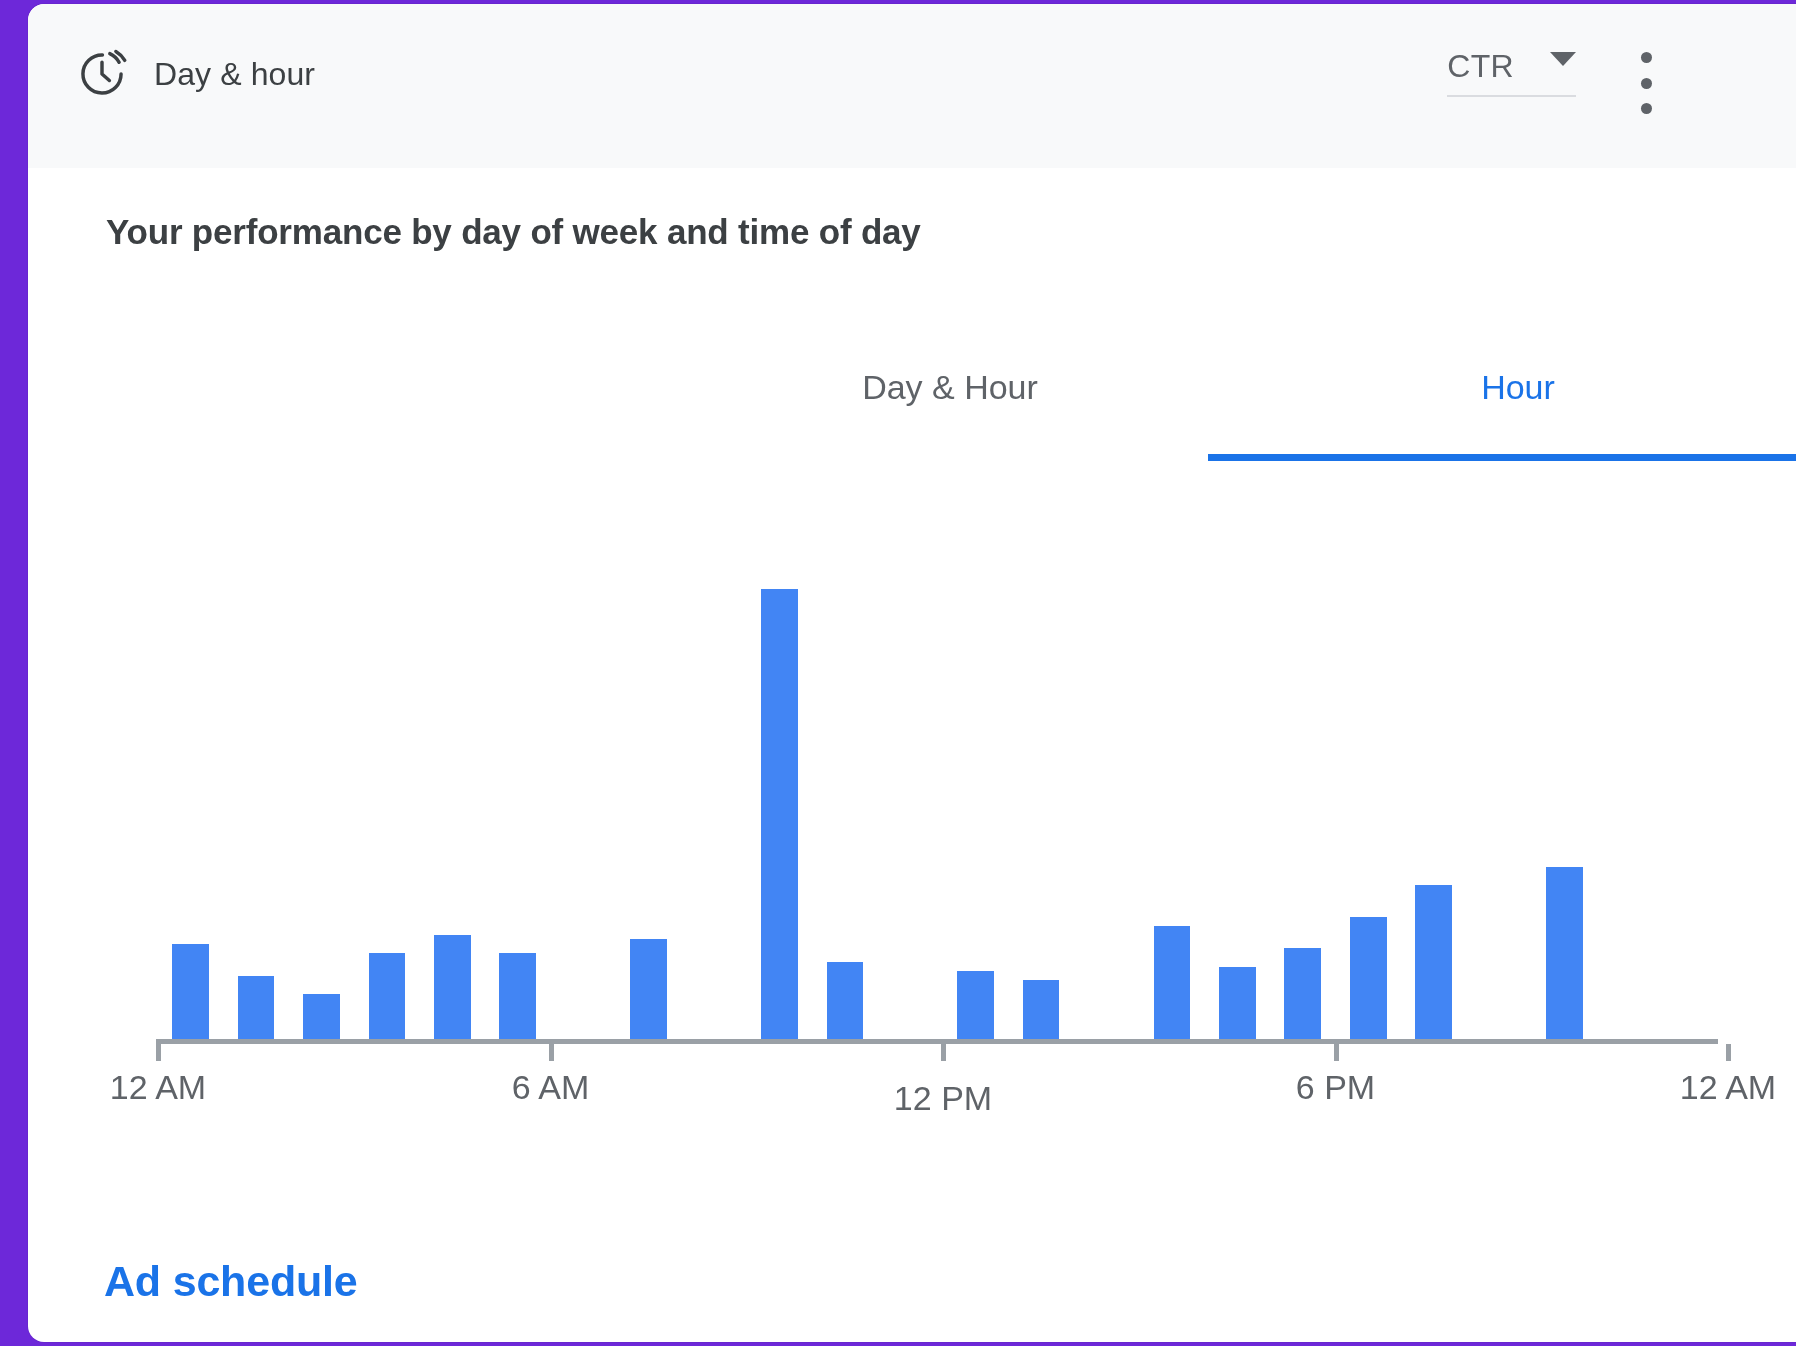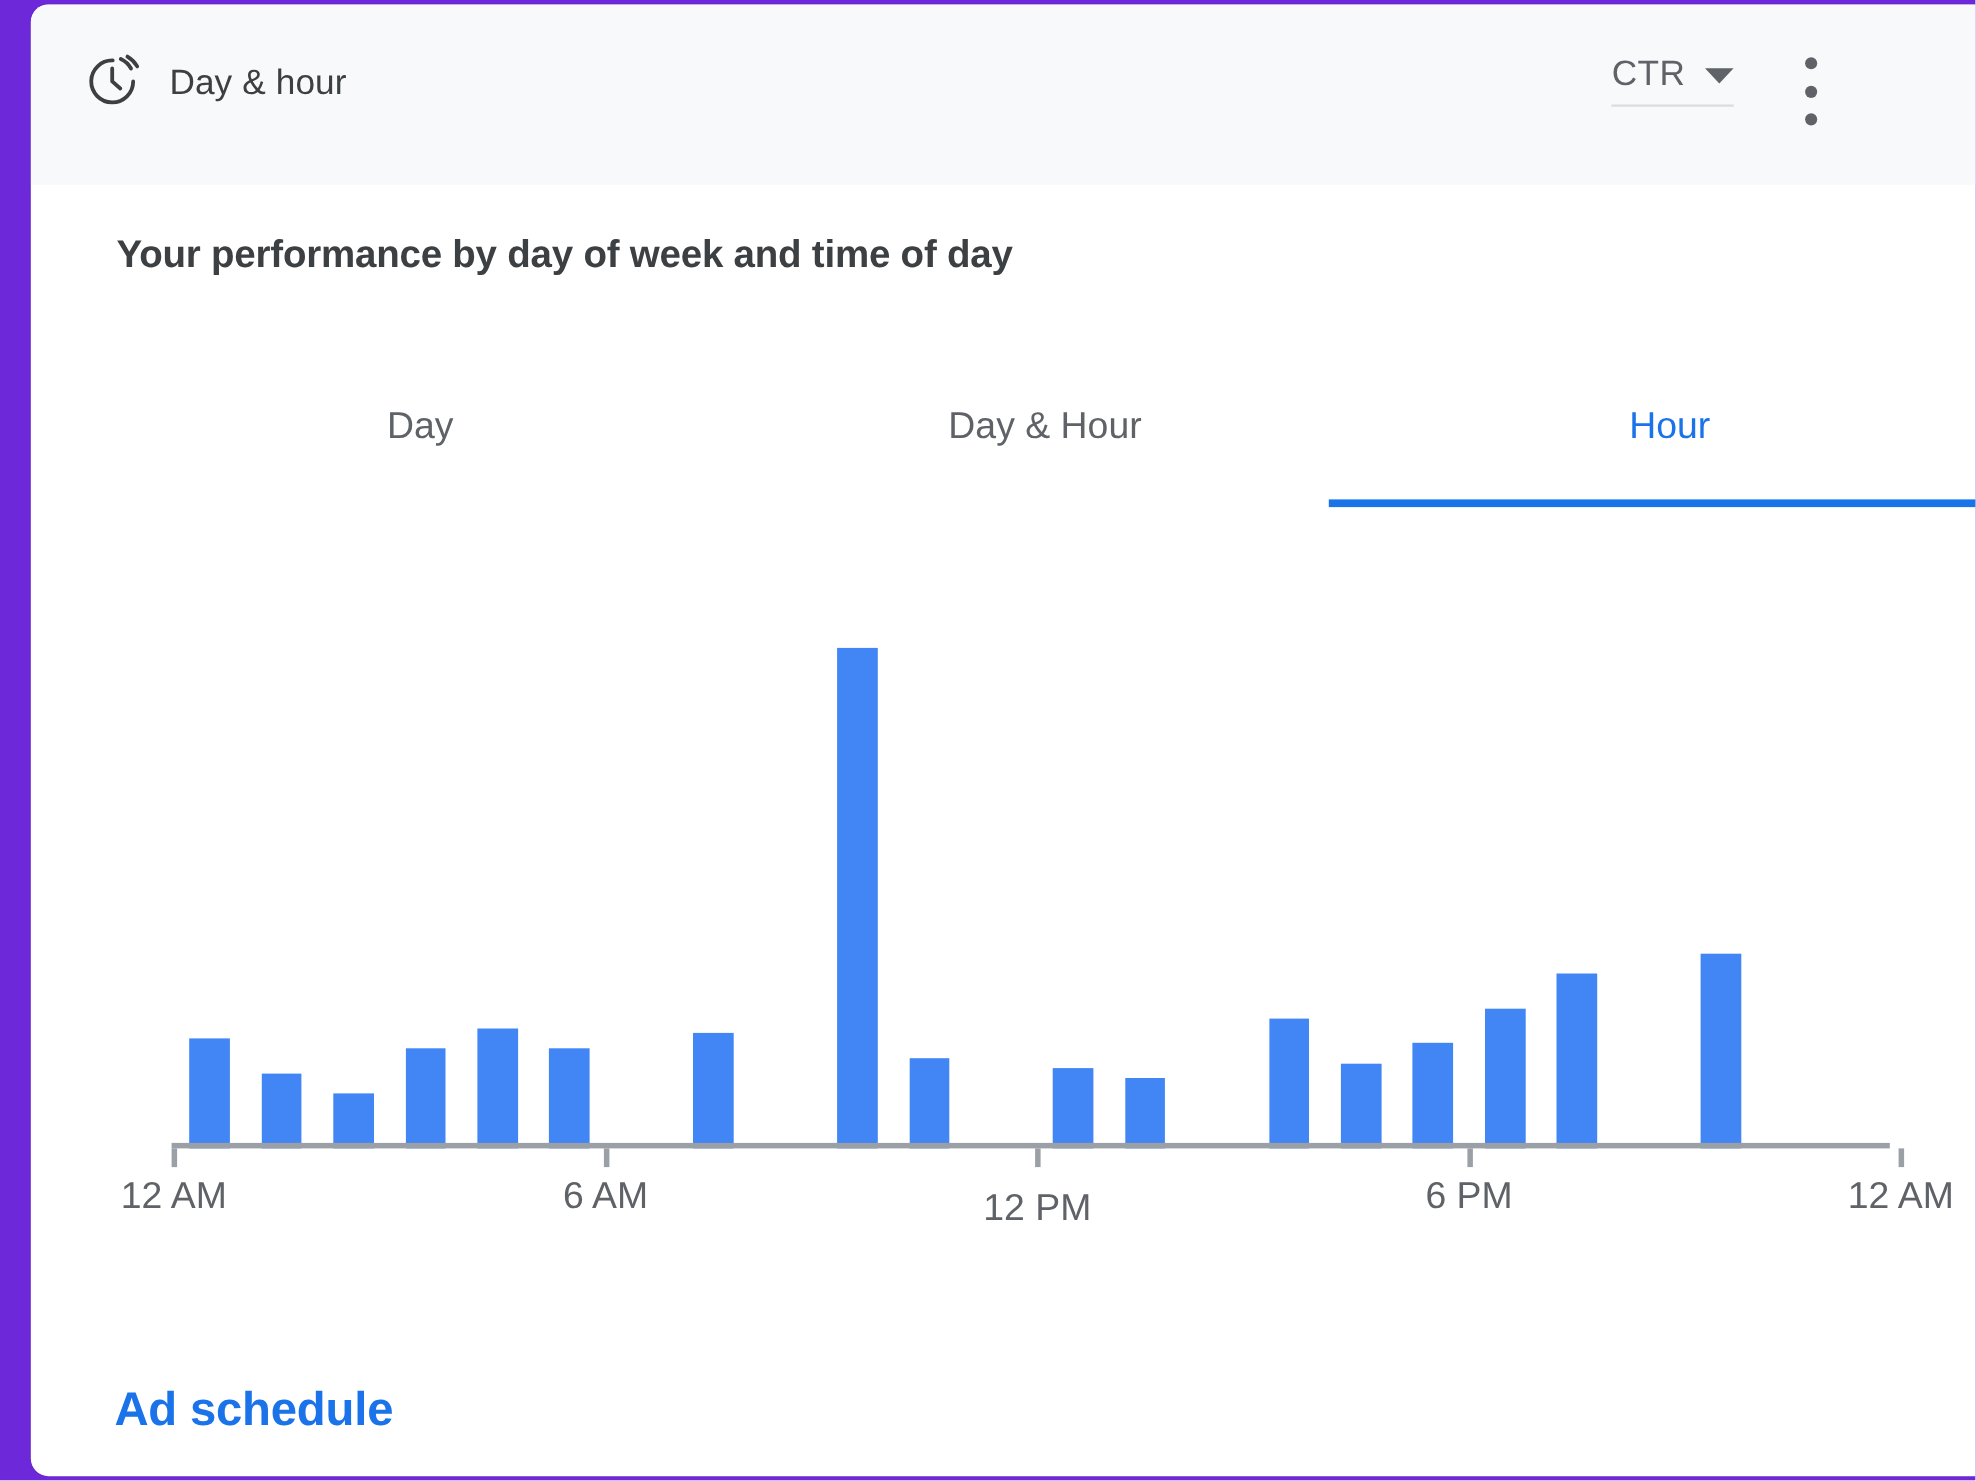--- a/index.html
+++ b/index.html
@@ -64,22 +64,21 @@
     color: #3c4043;
     letter-spacing: 0.1px;
     white-space: nowrap;
   }
 
   .metric-select {
     position: absolute;
     right: 220px;
     top: 44px;
     display: flex;
-    align-items: center;
-    gap: 18px;
+    gap: 36px;
     padding-bottom: 10px;
     border-bottom: 2px solid #dadce0;
     cursor: pointer;
   }
 
   .metric-label {
     font-size: 32px;
     color: #5f6368;
     letter-spacing: 0.3px;
   }
@@ -242,23 +241,20 @@
       <div class="kebab">
         <span></span>
         <span></span>
         <span></span>
       </div>
     </div>
 
     <div class="subtitle">Your performance by day of week and time of day</div>
 
     <div class="tabs">
-      <div class="tab" id="tab0" style="left: 0px; width: 568px;">
-        <span>Day</span>
-      </div>
       <div class="tab" id="tab1" style="left: 568px; width: 568px;">
         <span>Day &amp; Hour</span>
       </div>
       <div class="tab active" id="tab2" style="left: 1136px; width: 568px;">
         <span>Hour</span>
       </div>
       <div class="tab-underline"></div>
     </div>
 
     <div class="chart">

